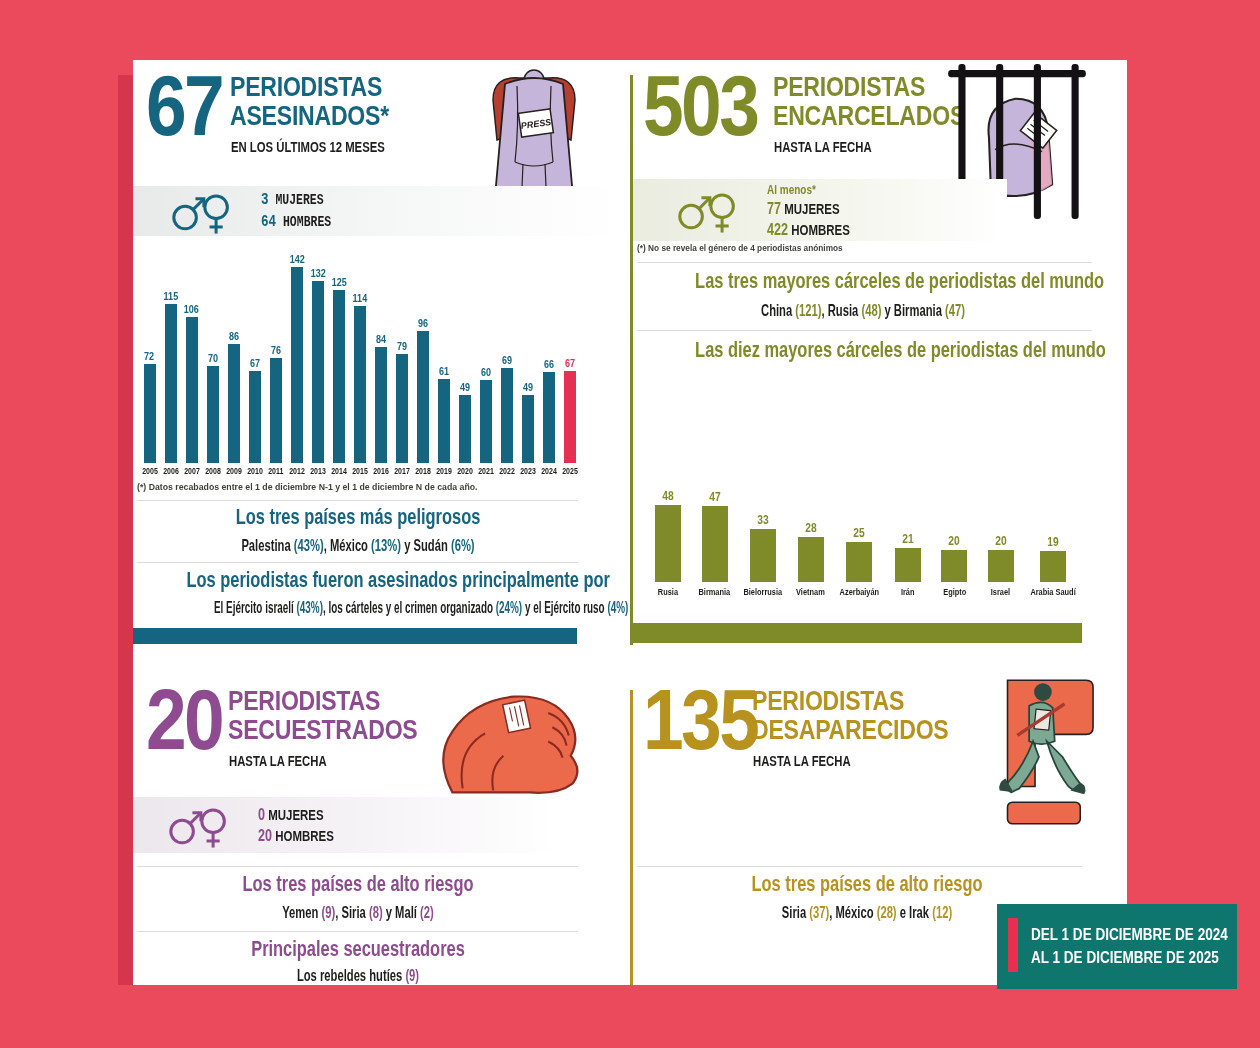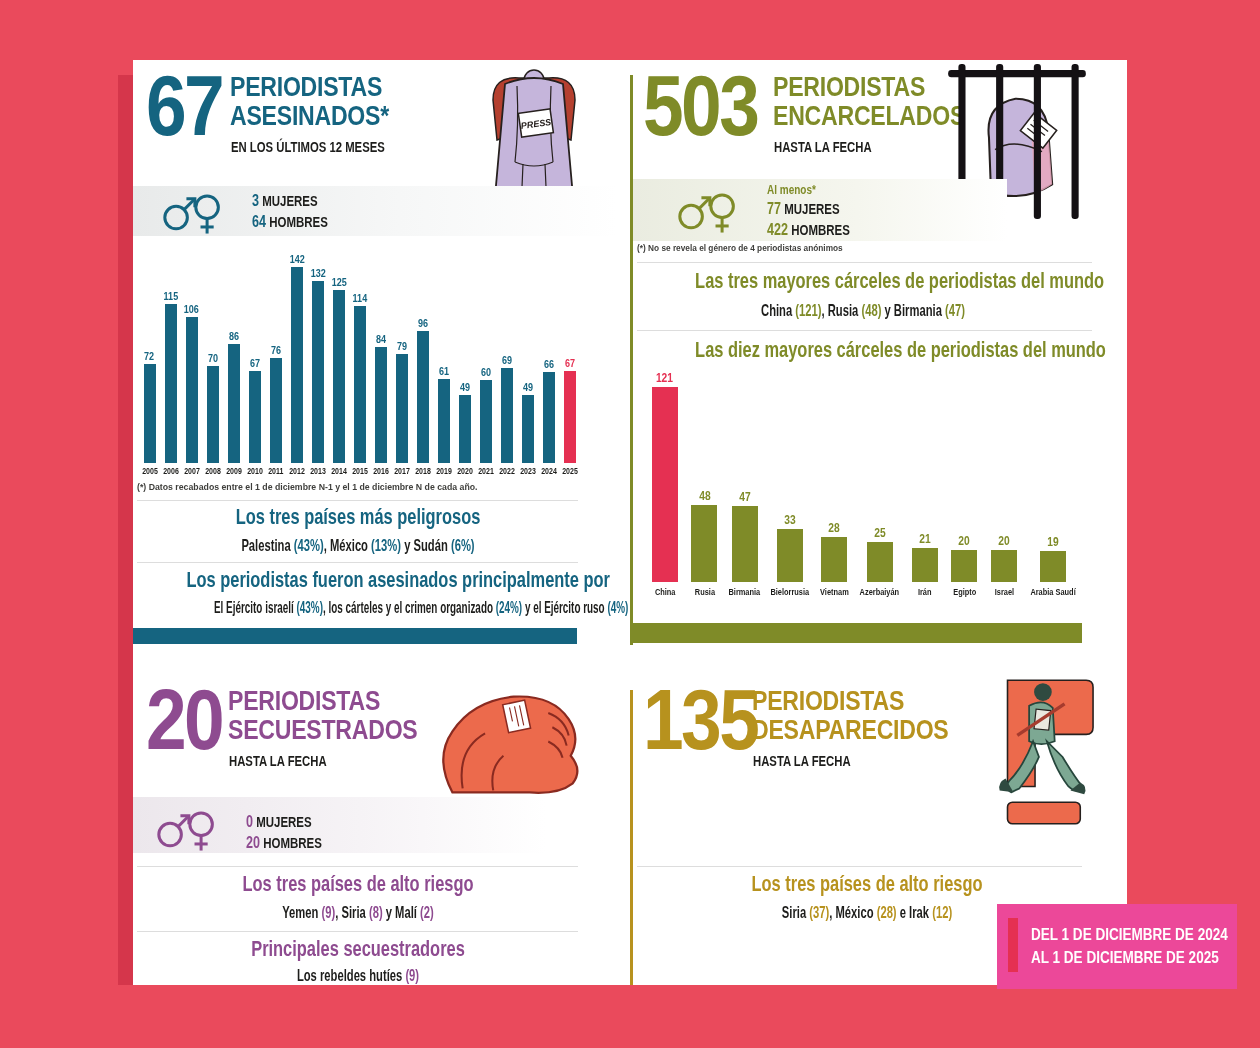--- a/index.html
+++ b/index.html
@@ -54,21 +54,21 @@
   .hl-bar .bar-value{color:var(--red);}
   #chart-years{left:139px;top:252px;width:442px;height:226px;}
   #chart-years .bar{width:12px;}
   #chart-years .bar-value{font-size:11px;margin-bottom:2px;}
   #chart-years .bar-cat{font-size:9px;margin-top:3px;height:12px;}
   #chart-prisons{left:645px;top:372px;width:437px;height:227px;}
   #chart-prisons .bar{width:26px;}
   #chart-prisons .bar-value{font-size:12.5px;margin-bottom:2px;}
   #chart-prisons .bar-cat{font-size:9.5px;margin-top:4px;height:13px;}
 
-  #badge{position:absolute;left:997px;top:904px;width:240px;height:85px;background:#ec4899;}
+  #badge{position:absolute;left:997px;top:904px;width:240px;height:85px;background:#0f766e;}
   #badge .rbar{position:absolute;left:11px;top:14px;width:10px;height:54px;background:var(--red);}
   #badge .btxt{position:absolute;left:34px;top:19px;color:#ffffff;font-weight:800;font-size:16.5px;
                line-height:23px;white-space:nowrap;transform:scaleX(.82);transform-origin:left top;}
   .illus{position:absolute;}
 </style>
 </head>
 <body>
 
 <div id="canvas">
   <div id="accent-strip"></div>
@@ -87,21 +87,21 @@
       <circle cx="55" cy="14" r="10" fill="#c5b5db" stroke="#26201e" stroke-width="1.5"></circle>
       <path d="M26,18 Q55,6 84,18 L95,142 Q55,152 15,142 Z" fill="#c5b5db" stroke="#26201e" stroke-width="1.8"></path>
       <path d="M38,20 Q40,60 36,96 M72,20 Q70,60 74,96 M36,96 Q55,104 74,96" fill="none" stroke="#26201e" stroke-width="1.2"></path>
       <path d="M44,98 L42,144 M66,98 L68,144" fill="none" stroke="#26201e" stroke-width="1.2"></path>
       <g transform="rotate(-8 57 58)">
         <rect x="41" y="45" width="32" height="24" fill="#ffffff" stroke="#26201e" stroke-width="1.5"></rect>
         <text x="57" y="61" font-size="9" font-weight="700" font-style="italic" text-anchor="middle" fill="#26201e">PRESS</text>
       </g>
     </svg>
 
-    <div class="gender-band band-teal" style="left:133px;top:186px;width:455px;height:50px;padding-left:29px;">
+    <div class="gender-band band-teal" style="left:133px;top:186px;width:455px;height:50px;padding-left:38px;font-family:Liberation Mono, monospace;">
       <svg class="gender-icons" width="62" height="50" viewBox="0 0 66 52">
         <g fill="none" stroke="currentColor" stroke-width="3.2">
           <circle cx="15" cy="33" r="12"></circle>
             <line x1="23.5" y1="24.5" x2="34" y2="14"></line>
             <polyline points="26,13 35,13 35,22"></polyline>
           <circle cx="48" cy="22" r="12"></circle>
             <line x1="48" y1="34" x2="48" y2="50"></line>
             <line x1="41" y1="43" x2="55" y2="43"></line>
         </g>
       </svg>
@@ -273,25 +273,20 @@
     </div>
     <div class="fnote" style="left:637px;top:243px;font-size:9px;">(*) No se revela el género de 4 periodistas anónimos</div>
 
     <div class="divider" style="left:637px;top:262px;width:455px;"></div>
     <div class="sec-h" style="left:633px;top:268px;width:460px;">Las tres mayores cárceles de periodistas del mundo</div>
     <div class="detail" style="left:633px;top:301px;width:460px;"><span>China </span><span class="hl">(121)</span><span>, Rusia </span><span class="hl">(48)</span><span> y Birmania </span><span class="hl">(47)</span></div>
     <div class="divider" style="left:637px;top:330px;width:455px;"></div>
     <div class="sec-h" style="left:633px;top:337px;width:460px;">Las diez mayores cárceles de periodistas del mundo</div>
 
     <div id="chart-prisons" class="chart">
-        <div class="chart-cell hl-bar">
-          <div class="bar-value">121</div>
-          <div class="bar" style="height: 195px;"></div>
-          <div class="bar-cat">China</div>
-        </div>
         <div class="chart-cell">
           <div class="bar-value">48</div>
           <div class="bar" style="height: 77px;"></div>
           <div class="bar-cat">Rusia</div>
         </div>
         <div class="chart-cell">
           <div class="bar-value">47</div>
           <div class="bar" style="height: 76px;"></div>
           <div class="bar-cat">Birmania</div>
         </div>
@@ -346,21 +341,21 @@
     <svg class="illus" style="left:428px;top:682px;" width="158" height="118" viewBox="0 0 155 115">
       <path d="M24,108 Q6,74 24,48 Q44,18 84,14 Q122,12 138,36 Q150,54 140,72 Q152,86 142,99 Q128,110 100,108 Z" fill="#ec6a4c" stroke="#8a2a20" stroke-width="2.2"></path>
       <path d="M34,104 Q28,66 56,50 M64,106 Q60,84 74,72" fill="none" stroke="#8a2a20" stroke-width="2"></path>
       <path d="M118,30 Q134,36 138,52 M122,44 Q134,50 136,62 M118,58 Q130,64 132,74" fill="none" stroke="#8a2a20" stroke-width="2"></path>
       <g transform="rotate(78 84 34)">
         <rect x="70" y="20" width="28" height="22" fill="#ffffff" stroke="#8a2a20" stroke-width="1.5"></rect>
         <path d="M74,26 h20 M74,31 h20 M74,36 h14" stroke="#8a2a20" stroke-width="1.1"></path>
       </g>
     </svg>
 
-    <div class="gender-band band-purple" style="left:133px;top:797px;width:390px;height:56px;padding-left:23px;align-items:flex-end;">
+    <div class="gender-band band-purple" style="left:133px;top:797px;width:390px;height:56px;padding-left:35px;">
       <svg class="gender-icons" width="62" height="50" viewBox="0 0 66 52">
         <g fill="none" stroke="currentColor" stroke-width="3.2">
           <circle cx="15" cy="33" r="12"></circle>
             <line x1="23.5" y1="24.5" x2="34" y2="14"></line>
             <polyline points="26,13 35,13 35,22"></polyline>
           <circle cx="48" cy="22" r="12"></circle>
             <line x1="48" y1="34" x2="48" y2="50"></line>
             <line x1="41" y1="43" x2="55" y2="43"></line>
         </g>
       </svg>

